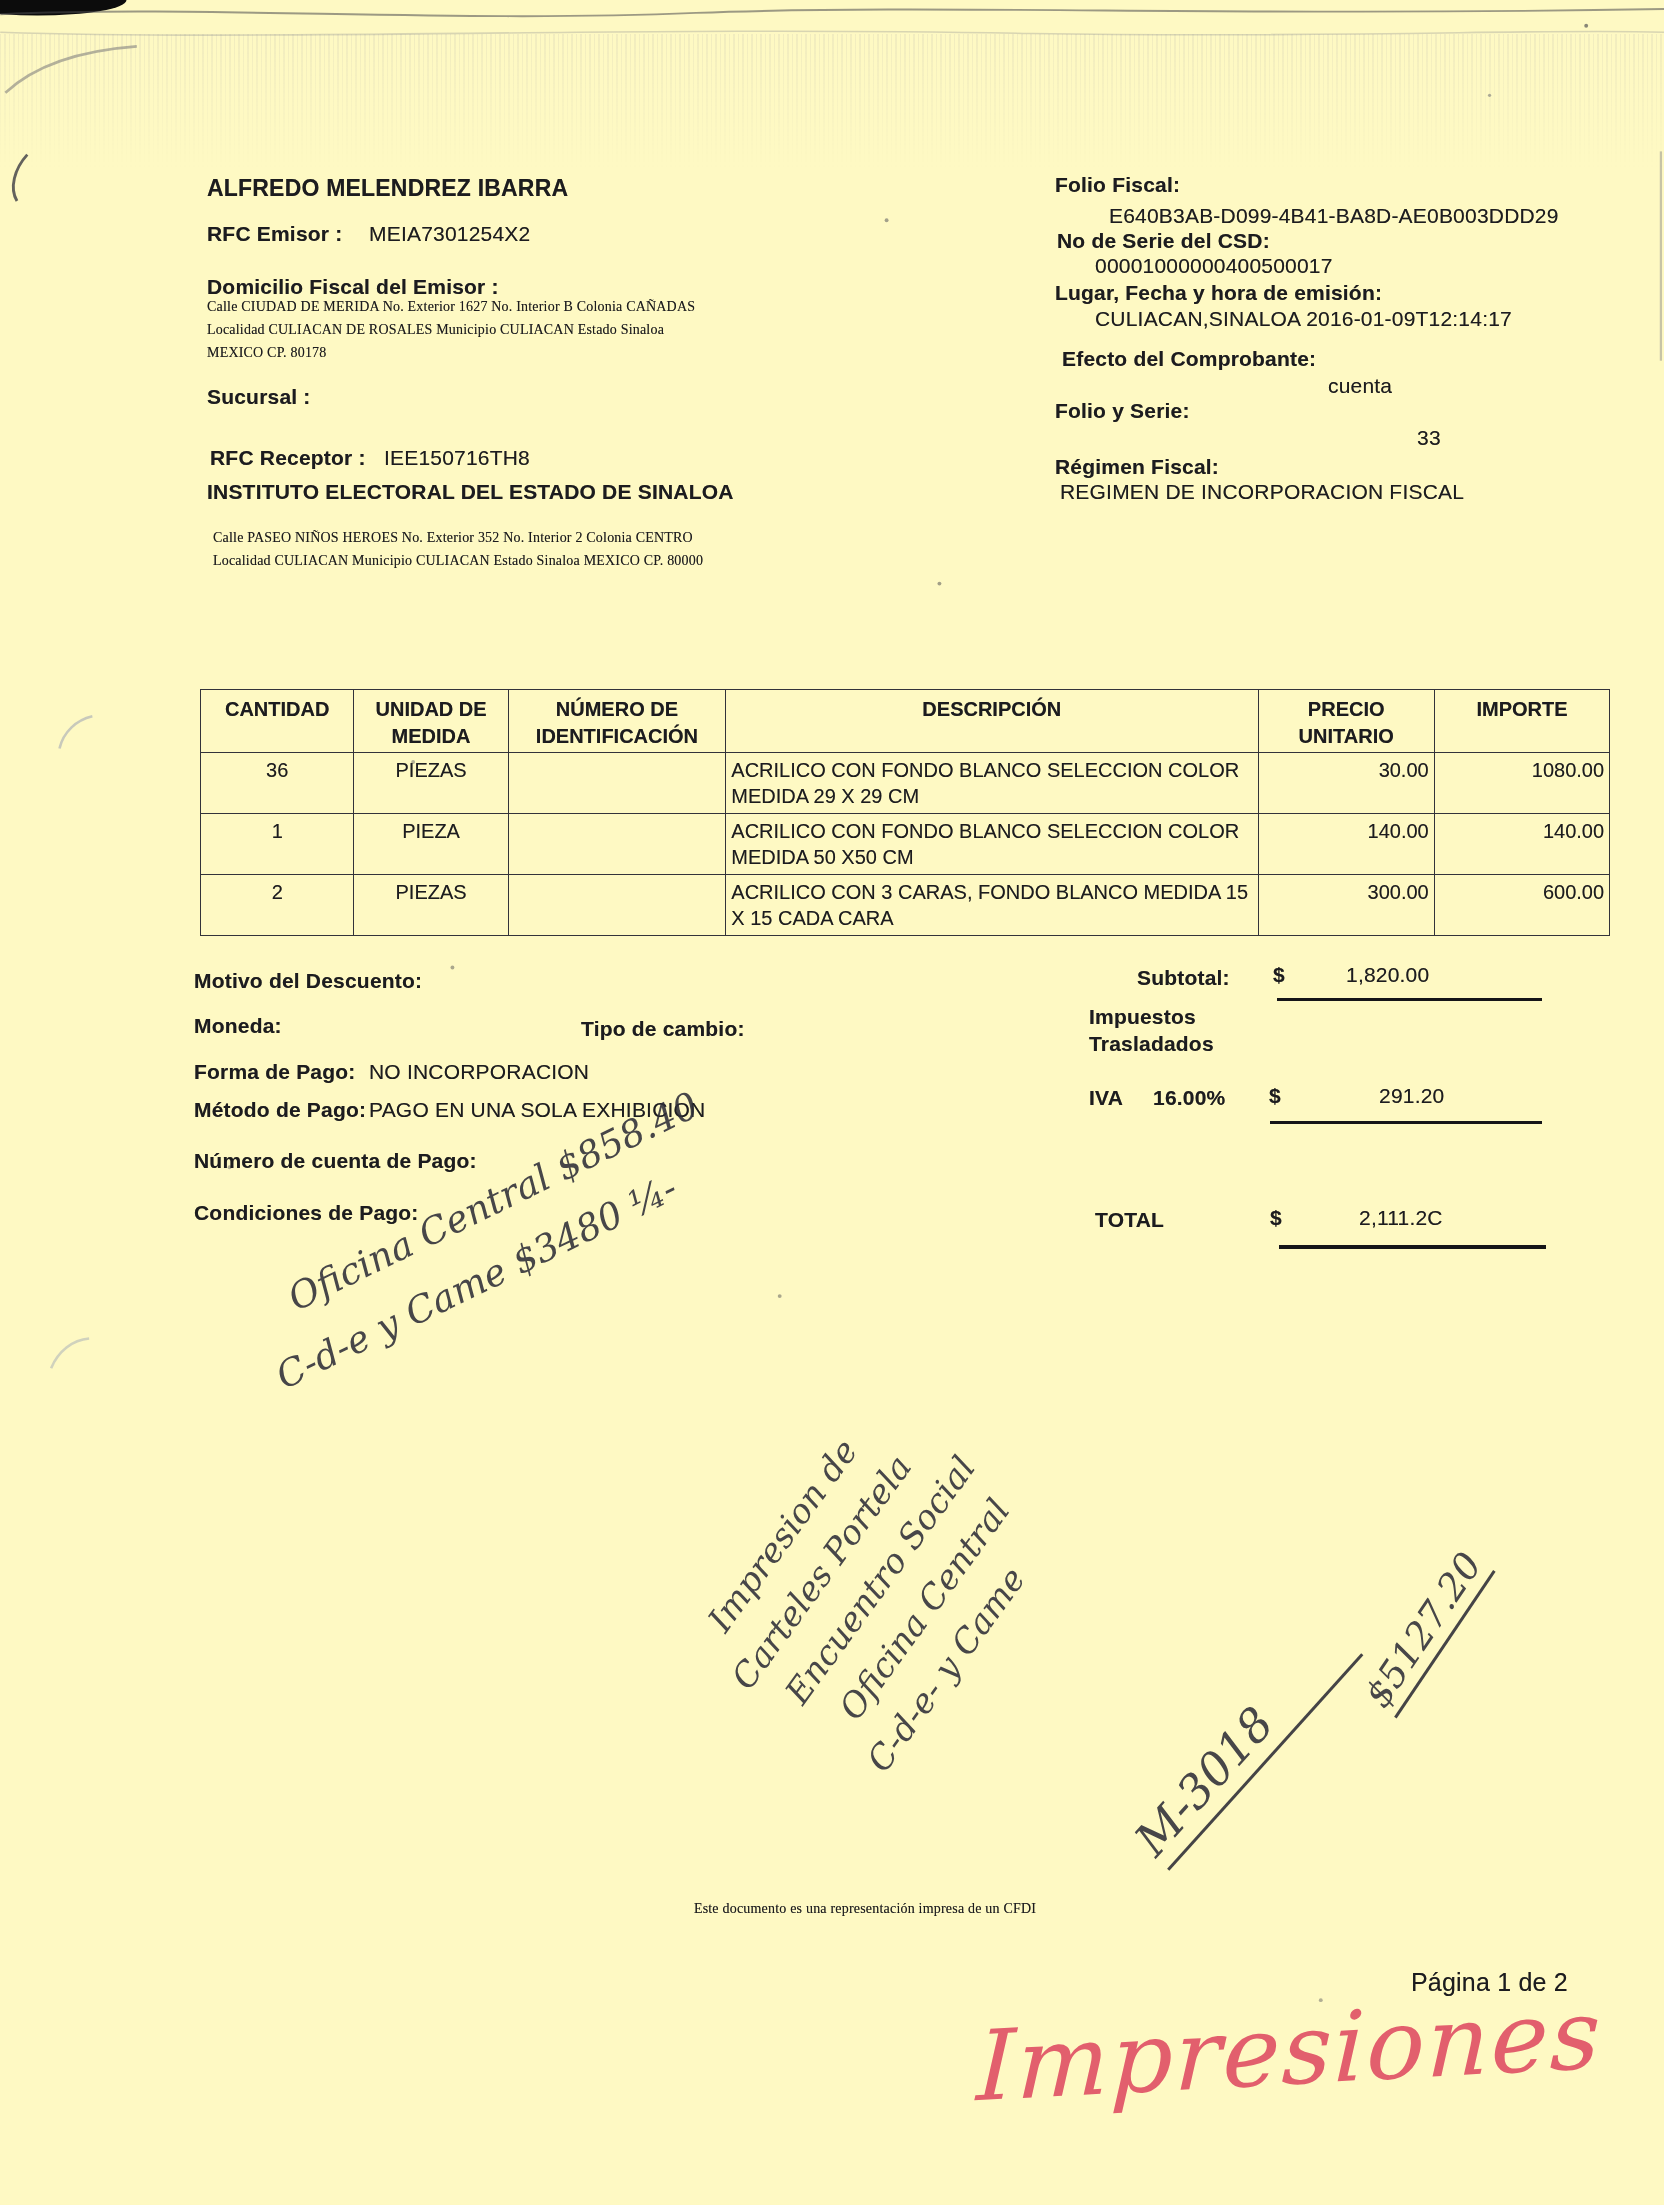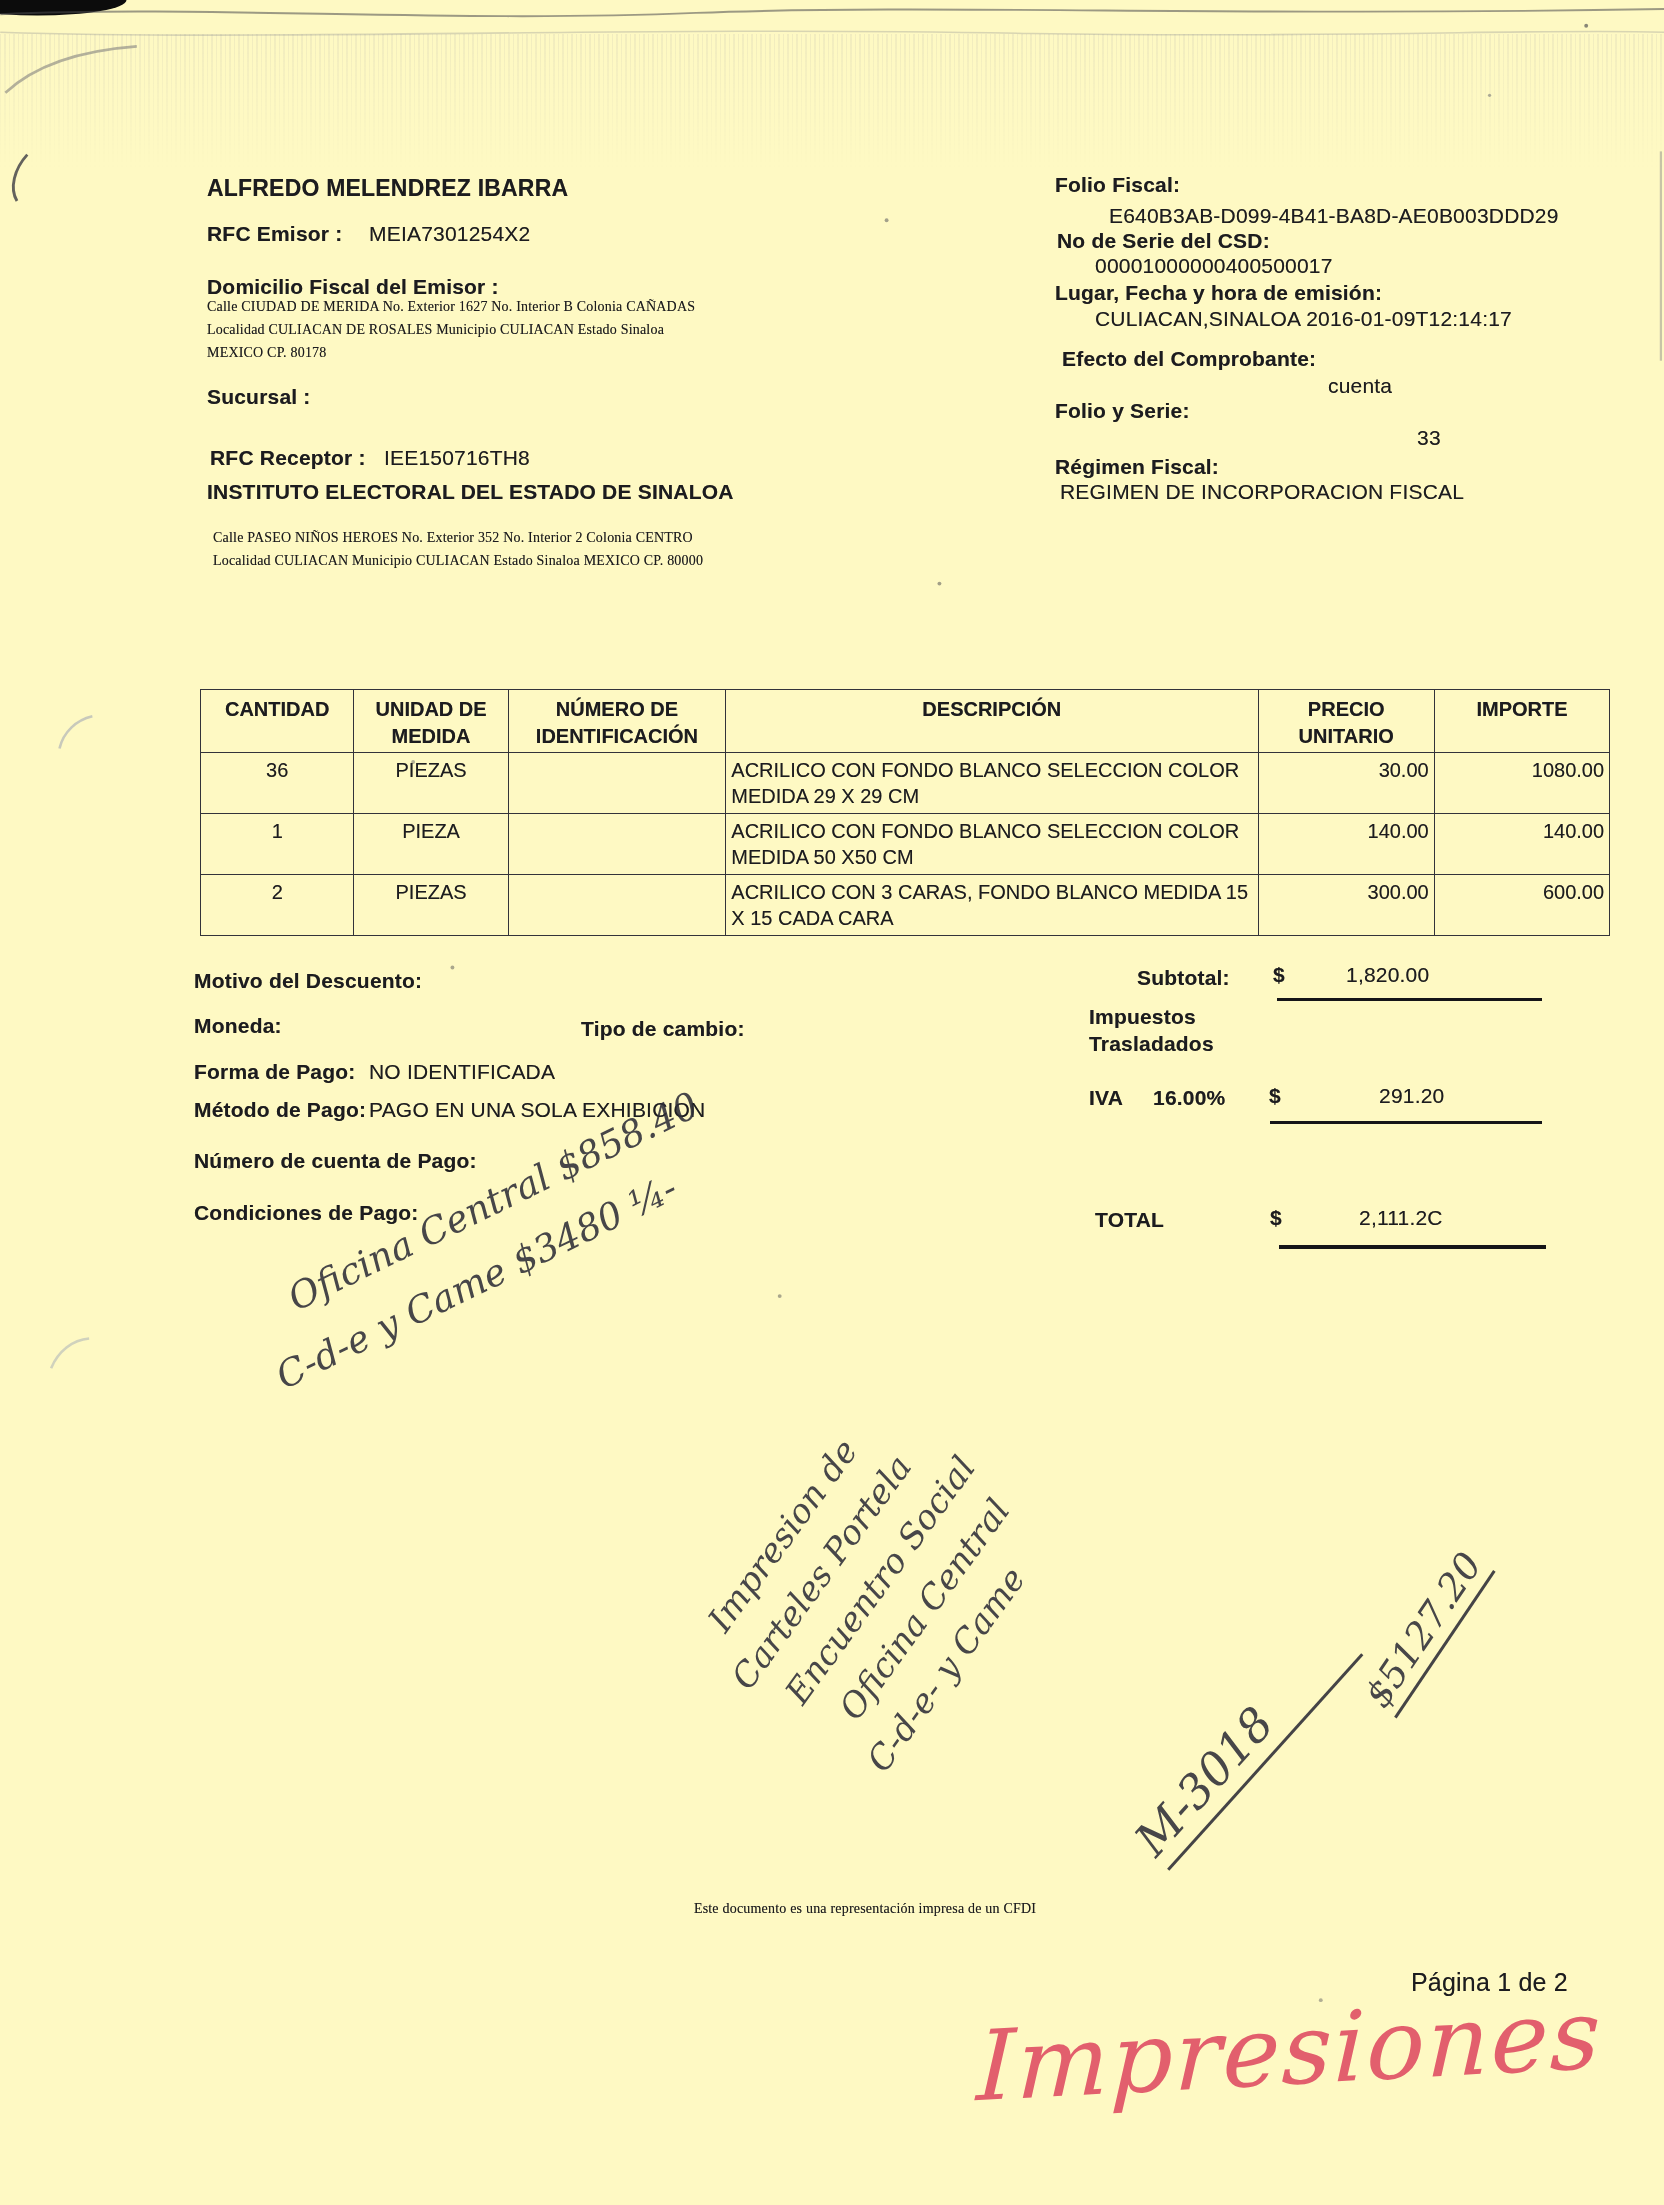--- a/index.html
+++ b/index.html
@@ -196,21 +196,21 @@
       <td class="td-r">300.00</td>
       <td class="td-r">600.00</td>
     </tr>
   </tbody>
     </table>
 
   <div class="abs print b fs33" style="left:194px;top:969px;">Motivo del Descuento:</div>
   <div class="abs print b fs33" style="left:194px;top:1014px;">Moneda:</div>
   <div class="abs print b fs33" style="left:581px;top:1017px;">Tipo de cambio:</div>
   <div class="abs print b fs33" style="left:194px;top:1060px;">Forma de Pago:</div>
-  <div class="abs print fs33" style="left:369px;top:1060px;">NO IDENTIFICADA</div>
+  <div class="abs print fs33" style="left:369px;top:1060px;">NO INCORPORACION</div>
   <div class="abs print b fs33" style="left:194px;top:1098px;">Método de Pago:</div>
   <div class="abs print fs33" style="left:369px;top:1098px;">PAGO EN UNA SOLA EXHIBICION</div>
   <div class="abs print b fs33" style="left:194px;top:1149px;">Número de cuenta de Pago:</div>
   <div class="abs print b fs33" style="left:194px;top:1201px;">Condiciones de Pago:</div>
 
   <div class="abs print b fs33" style="left:1089px;top:966px;margin-left:48px;">Subtotal:</div>
   <div class="abs print b fs33" style="left:1273px;top:963px;">$</div>
   <div class="abs print fs33 right" style="left:1346px;top:963px;width:193px;">1,820.00</div>
   <div class="totline" style="left:1277px;top:998px;width:265px;"></div>
 

